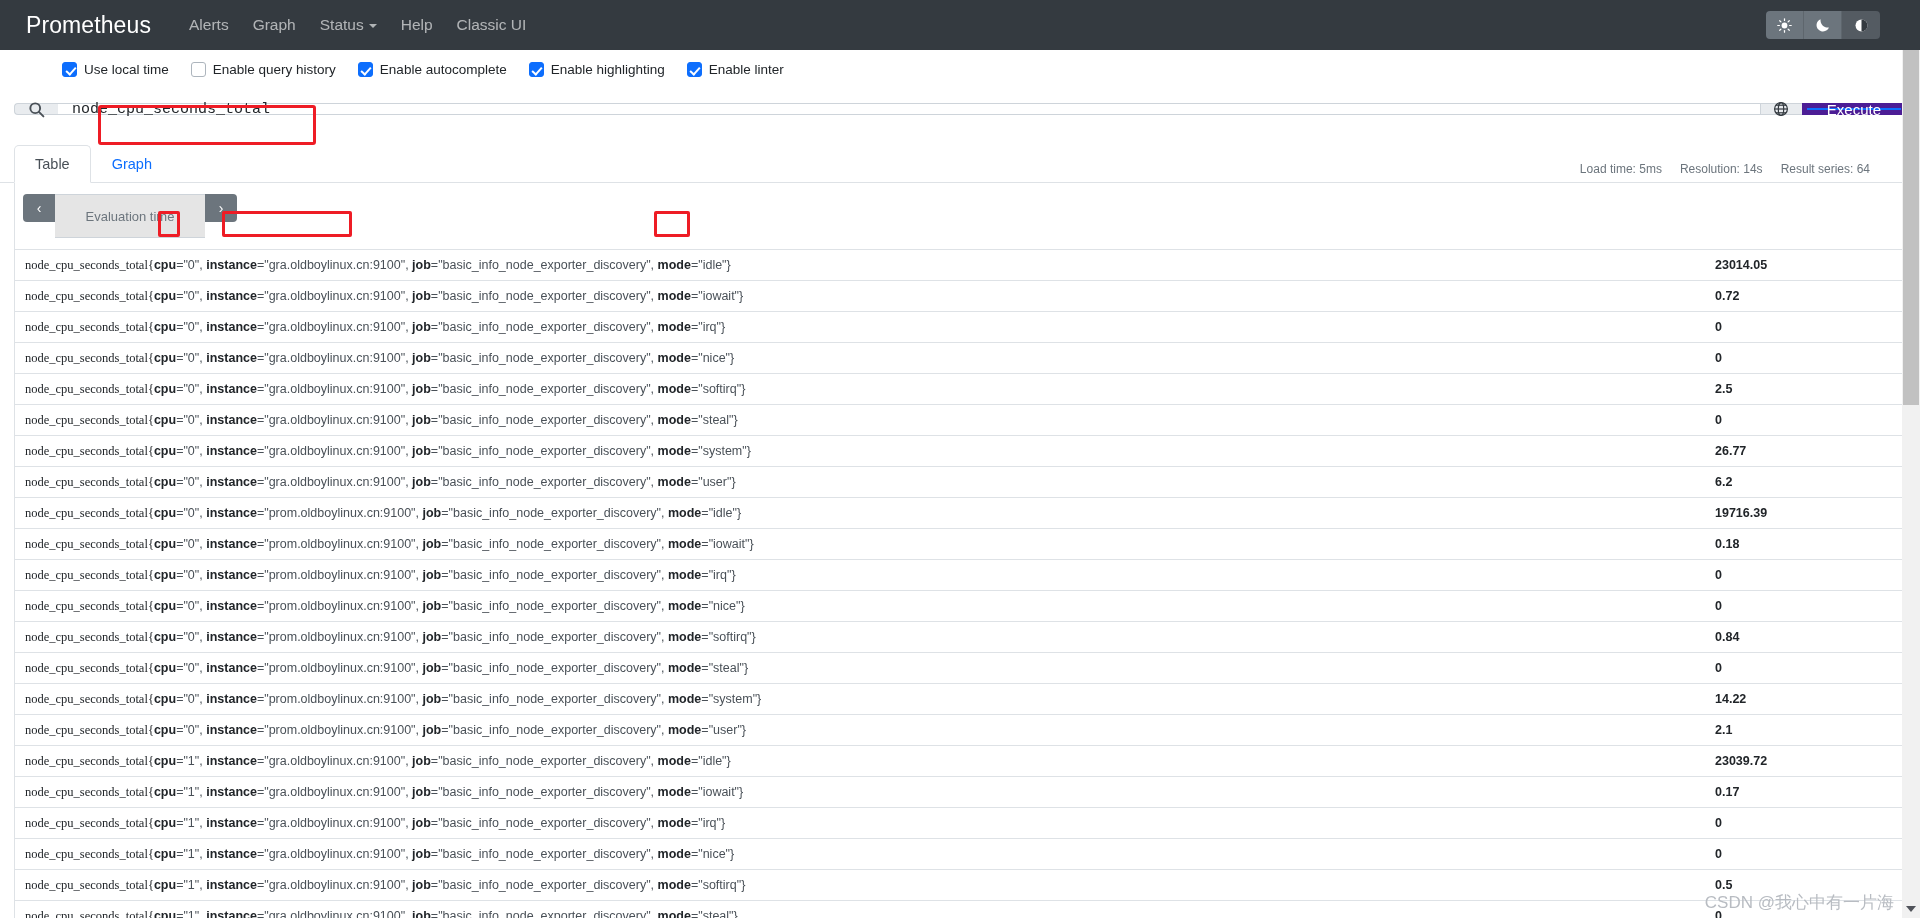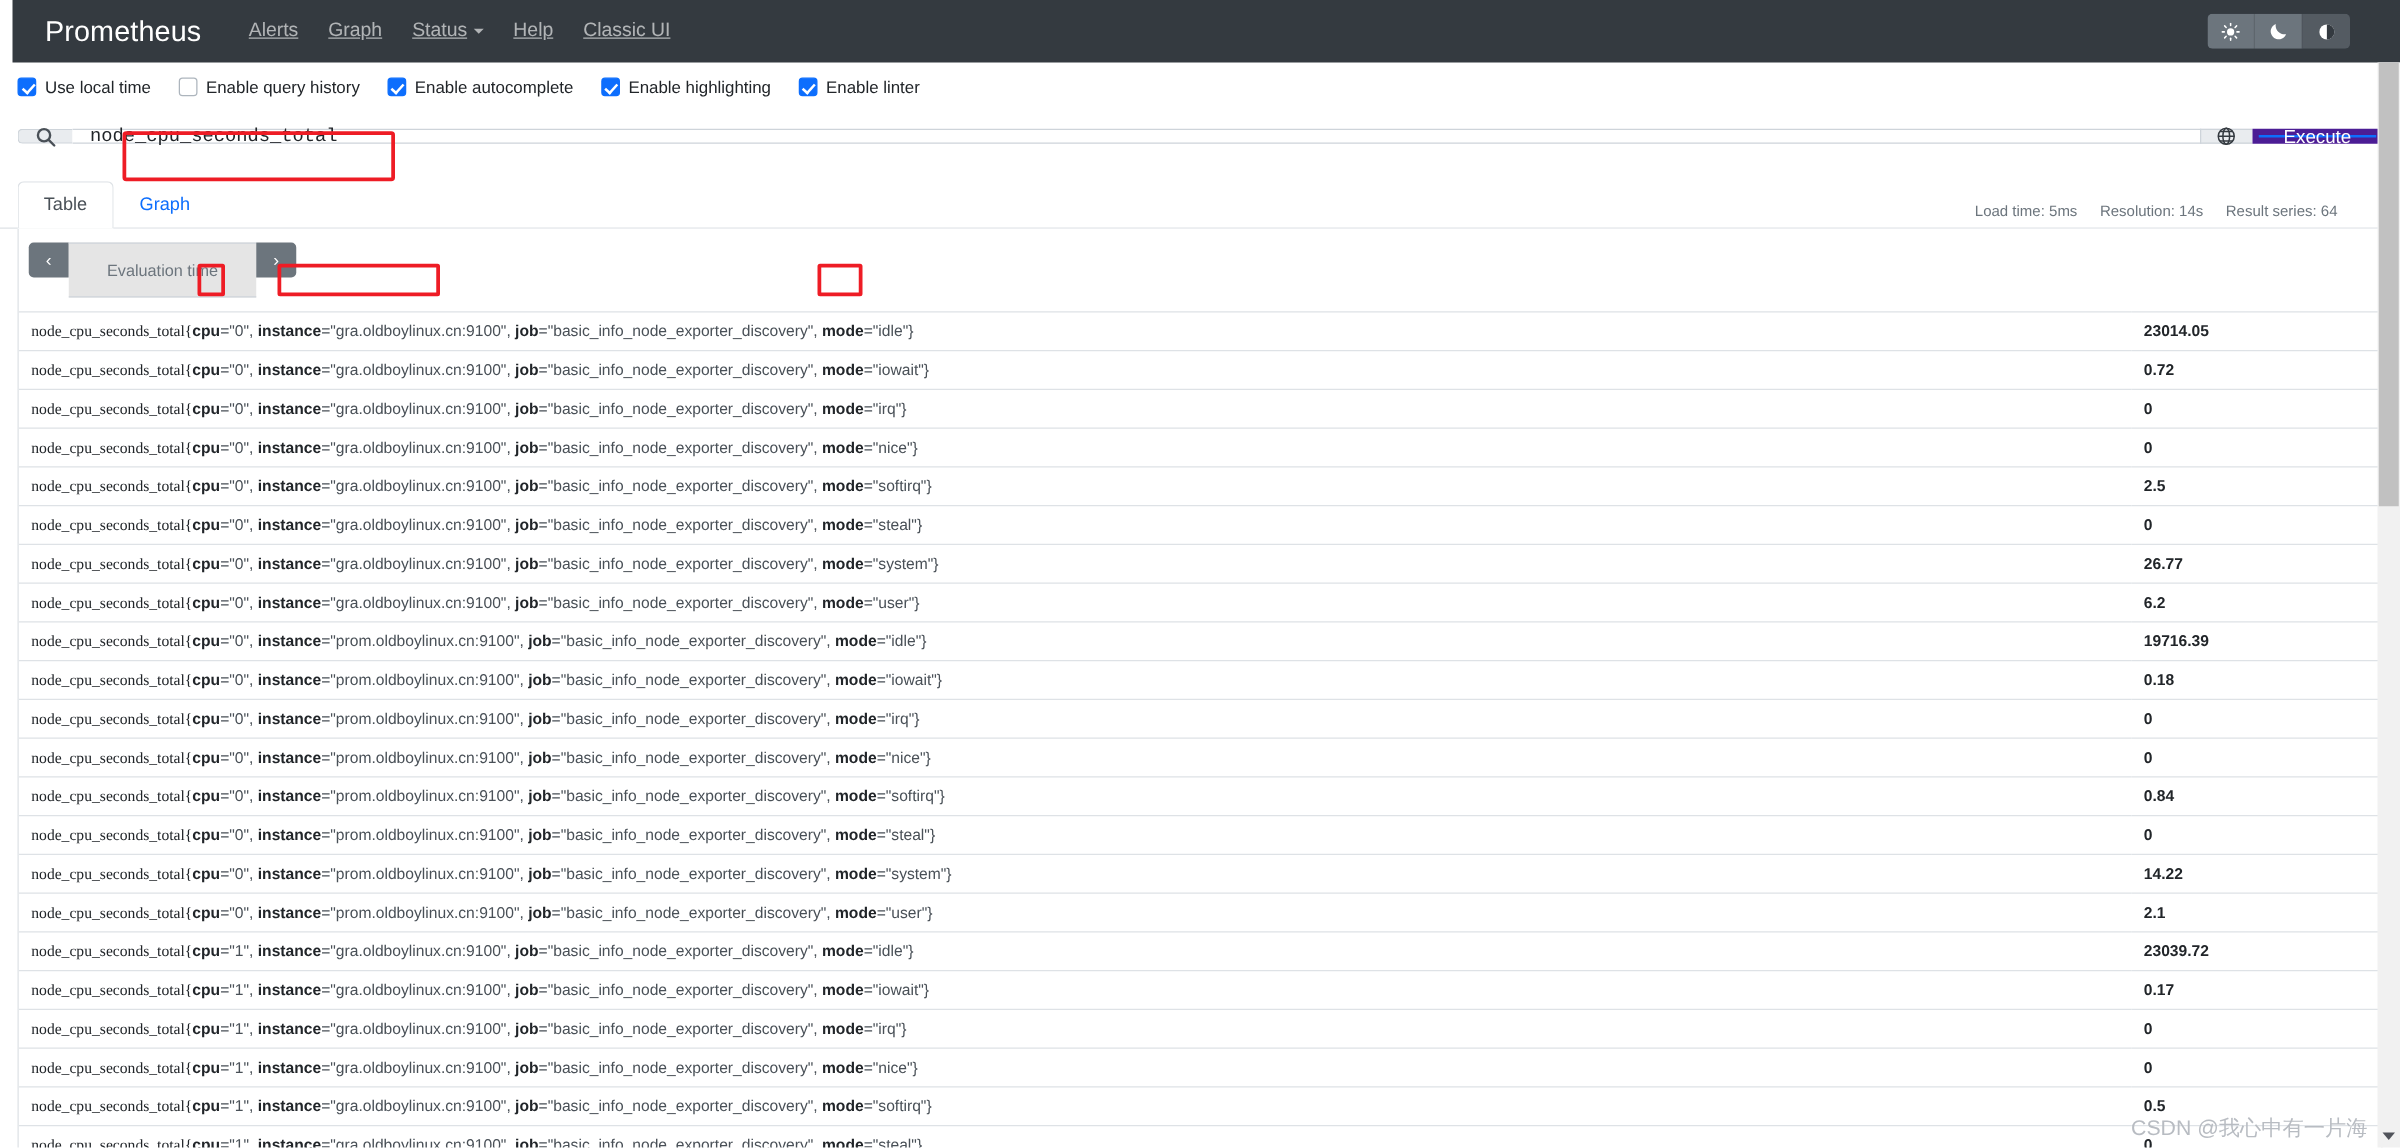--- a/index.html
+++ b/index.html
@@ -12,39 +12,37 @@
   }
 
   
   .navbar {
     height: 50px;
     background: #343a40;
     display: flex;
     align-items: center;
     padding: 0 26px 0 26px;
     position: relative;
-    margin-left: 10px;
   }
   .brand {
     color: #ffffff;
     font-size: 23px;
     font-weight: 400;
     letter-spacing: .1px;
     margin-right: 26px;
     line-height: 1;
     cursor: pointer;
   }
   .nav-links { display: flex; align-items: center; gap: 0px; }
   .nav-link {
     color: rgba(255,255,255,.62);
     font-size: 15.5px;
     padding: 6px 12px;
     cursor: pointer;
     white-space: nowrap;
-    text-decoration: underline;
   }
   .caret {
     display: inline-block;
     width: 0; height: 0;
     margin-left: 5px;
     vertical-align: 2px;
     border-left: 4px solid transparent;
     border-right: 4px solid transparent;
     border-top: 4px solid rgba(255,255,255,.62);
   }
@@ -66,20 +64,21 @@
   }
   .theme-btn:last-child { border-right: none; }
   .theme-btn.active { background: #545b62; }
 
   
   .opts-row {
     display: flex;
     align-items: center;
     padding: 12px 14px 10px 14px;
     gap: 0;
+    margin-left: 48px;
   }
   .opt {
     display: flex;
     align-items: center;
     margin-right: 22px;
     font-size: 13.5px;
     color: #212529;
     cursor: pointer;
     white-space: nowrap;
   }

